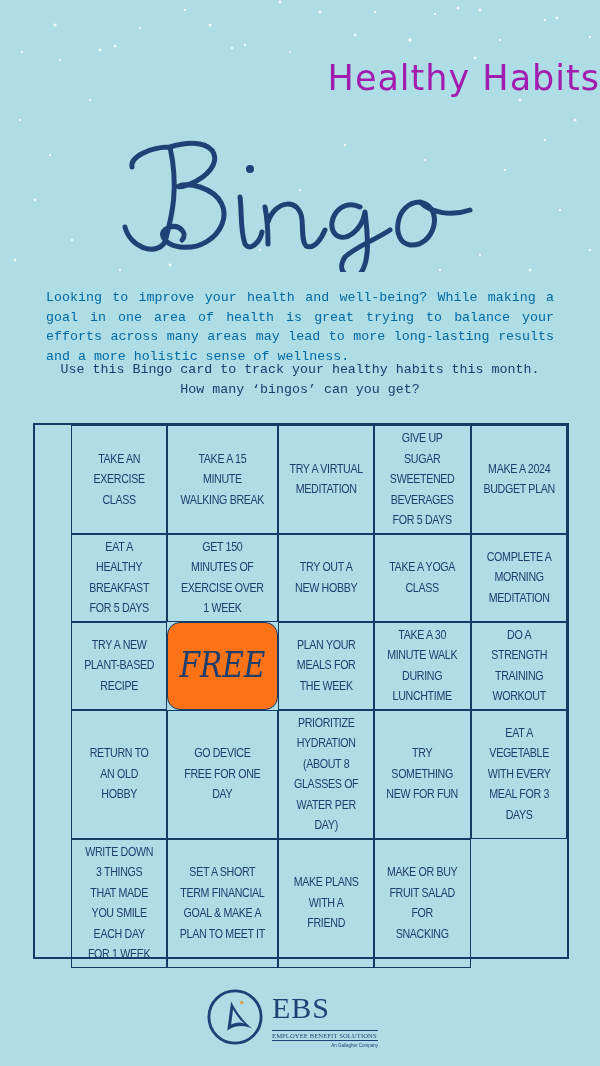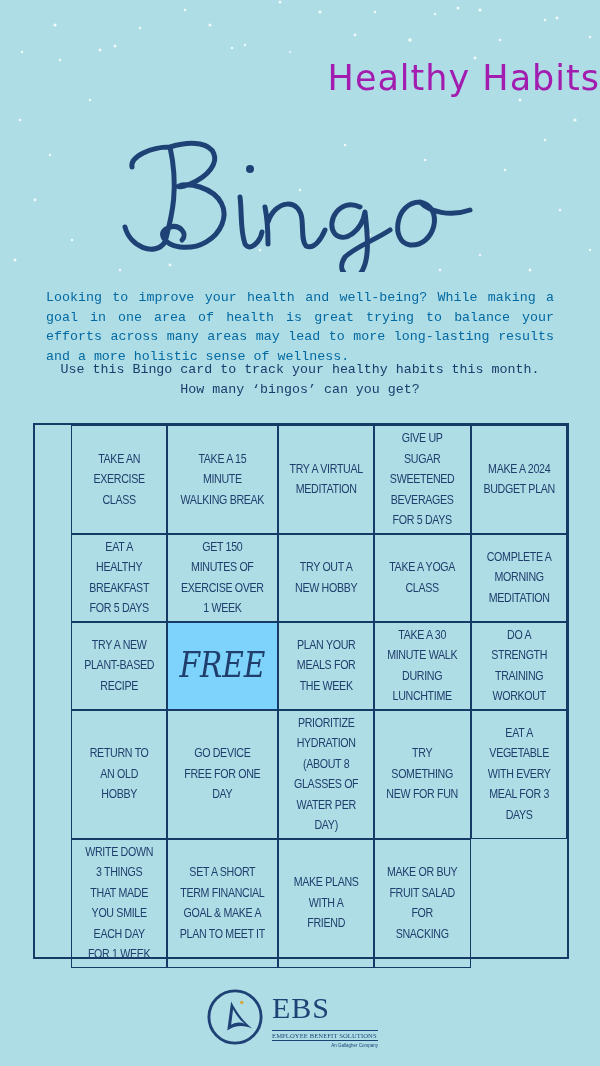--- a/index.html
+++ b/index.html
@@ -39,21 +39,21 @@
     border: 1px solid #163a66;
     display: flex; align-items: center; justify-content: center; text-align: center;
     padding: 2px 2px;
     font-family: "Liberation Sans Narrow", "Liberation Sans", sans-serif;
     font-size: 13px; line-height: 20.5px; color: #1f3e6c;
     text-transform: uppercase; letter-spacing: -0.4px;
     transform-origin: center;
     cursor: pointer;
   }
   .cell span { display: inline-block; transform: scaleX(0.82); width: 122%; }
-  .cell.free { background: #7dd3fc; }
+  .cell.free { background: #f97316; border-radius: 13px; }
   .free-text {
     font-family: "DejaVu Serif", serif; font-style: italic;
     font-size: 36px; color: #1f3e6c; transform: none; width: auto;
     letter-spacing: 0;
   }
   .logo {
     position: absolute; top: 988px; left: 206px; width: 175px; height: 62px;
     display: flex; align-items: flex-start;
   }
   .logo-circle { width: 58px; height: 58px; }

